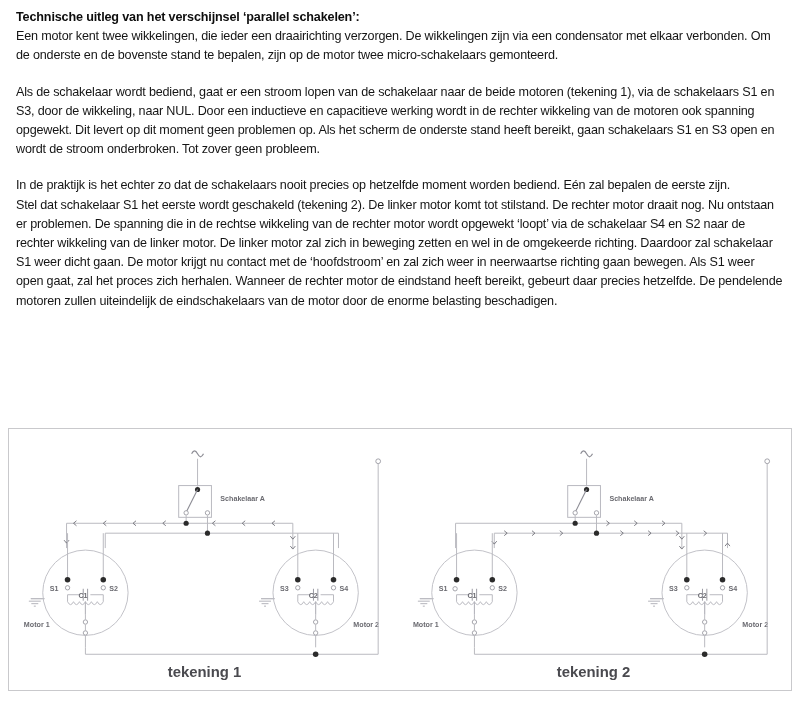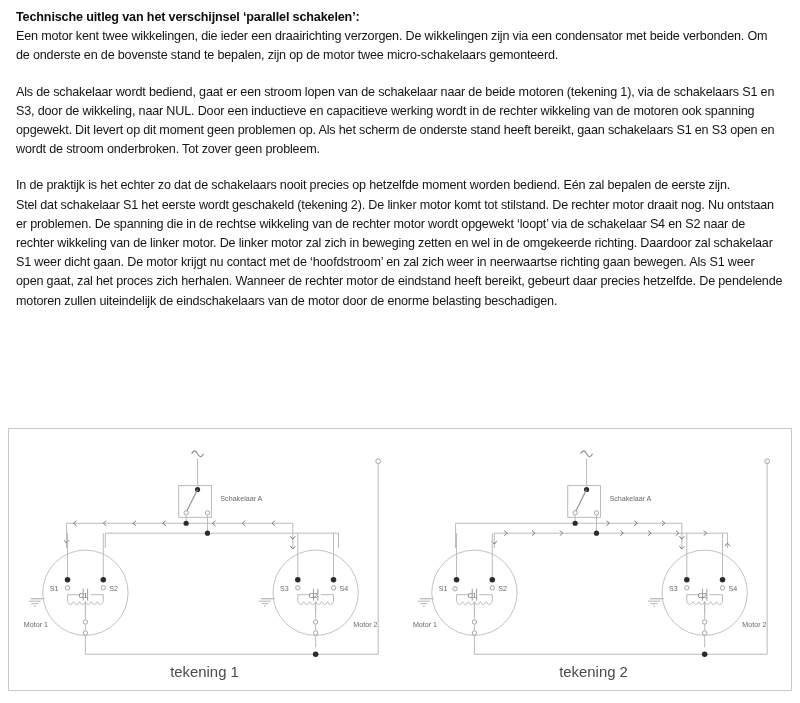--- a/index.html
+++ b/index.html
@@ -49,20 +49,21 @@
   
   .figure {
     position: absolute;
     left: 8px;
     top: 428px;
     width: 784px;
     height: 263px;
     box-sizing: border-box;
     border: 1px solid #c9c9cc;
     background: #ffffff;
+    font-weight: bold;
   }
   .figure svg {
     display: block;
     width: 100%;
     height: 100%;
   }
 
   .cap-text {
     font-family: "Liberation Sans", sans-serif;
     font-size: 15px;
@@ -74,21 +75,21 @@
     fill: #6a6a70;
   }
 </style>
 </head>
 <body>
 
 <div class="page">
 
   <h1 class="doc-title">Technische uitleg van het verschijnsel ‘parallel schakelen’:</h1>
 
-  <p class="para">Een motor kent twee wikkelingen, die ieder een draairichting verzorgen. De wikkelingen zijn via een condensator met beide verbonden. Om de onderste en de bovenste stand te bepalen, zijn op de motor twee micro-schakelaars gemonteerd.</p>
+  <p class="para">Een motor kent twee wikkelingen, die ieder een draairichting verzorgen. De wikkelingen zijn via een condensator met elkaar verbonden. Om de onderste en de bovenste stand te bepalen, zijn op de motor twee micro-schakelaars gemonteerd.</p>
 
   <div class="para-gap"></div>
 
   <p class="para">Als de schakelaar wordt bediend, gaat er een stroom lopen van de schakelaar naar de beide motoren (tekening 1), via de schakelaars S1 en S3, door de wikkeling, naar NUL. Door een inductieve en capacitieve werking wordt in de rechter wikkeling van de motoren ook spanning opgewekt. Dit levert op dit moment geen problemen op. Als het scherm de onderste stand heeft bereikt, gaan schakelaars S1 en S3 open en wordt de stroom onderbroken. Tot zover geen probleem.</p>
 
   <div class="para-gap"></div>
 
   <p class="para">In de praktijk is het echter zo dat de schakelaars nooit precies op hetzelfde moment worden bediend. Eén zal bepalen de eerste zijn.</p>
 
   <p class="para">Stel dat schakelaar S1 het eerste wordt geschakeld (tekening 2). De linker motor komt tot stilstand. De rechter motor draait nog. Nu ontstaan er problemen. De spanning die in de rechtse wikkeling van de rechter motor wordt opgewekt ‘loopt’ via de schakelaar S4 en S2 naar de rechter wikkeling van de linker motor. De linker motor zal zich in beweging zetten en wel in de omgekeerde richting. Daardoor zal schakelaar S1 weer dicht gaan. De motor krijgt nu contact met de ‘hoofdstroom’ en zal zich weer in neerwaartse richting gaan bewegen. Als S1 weer open gaat, zal het proces zich herhalen. Wanneer de rechter motor de eindstand heeft bereikt, gebeurt daar precies hetzelfde. De pendelende motoren zullen uiteindelijk de eindschakelaars van de motor door de enorme belasting beschadigen.</p>

